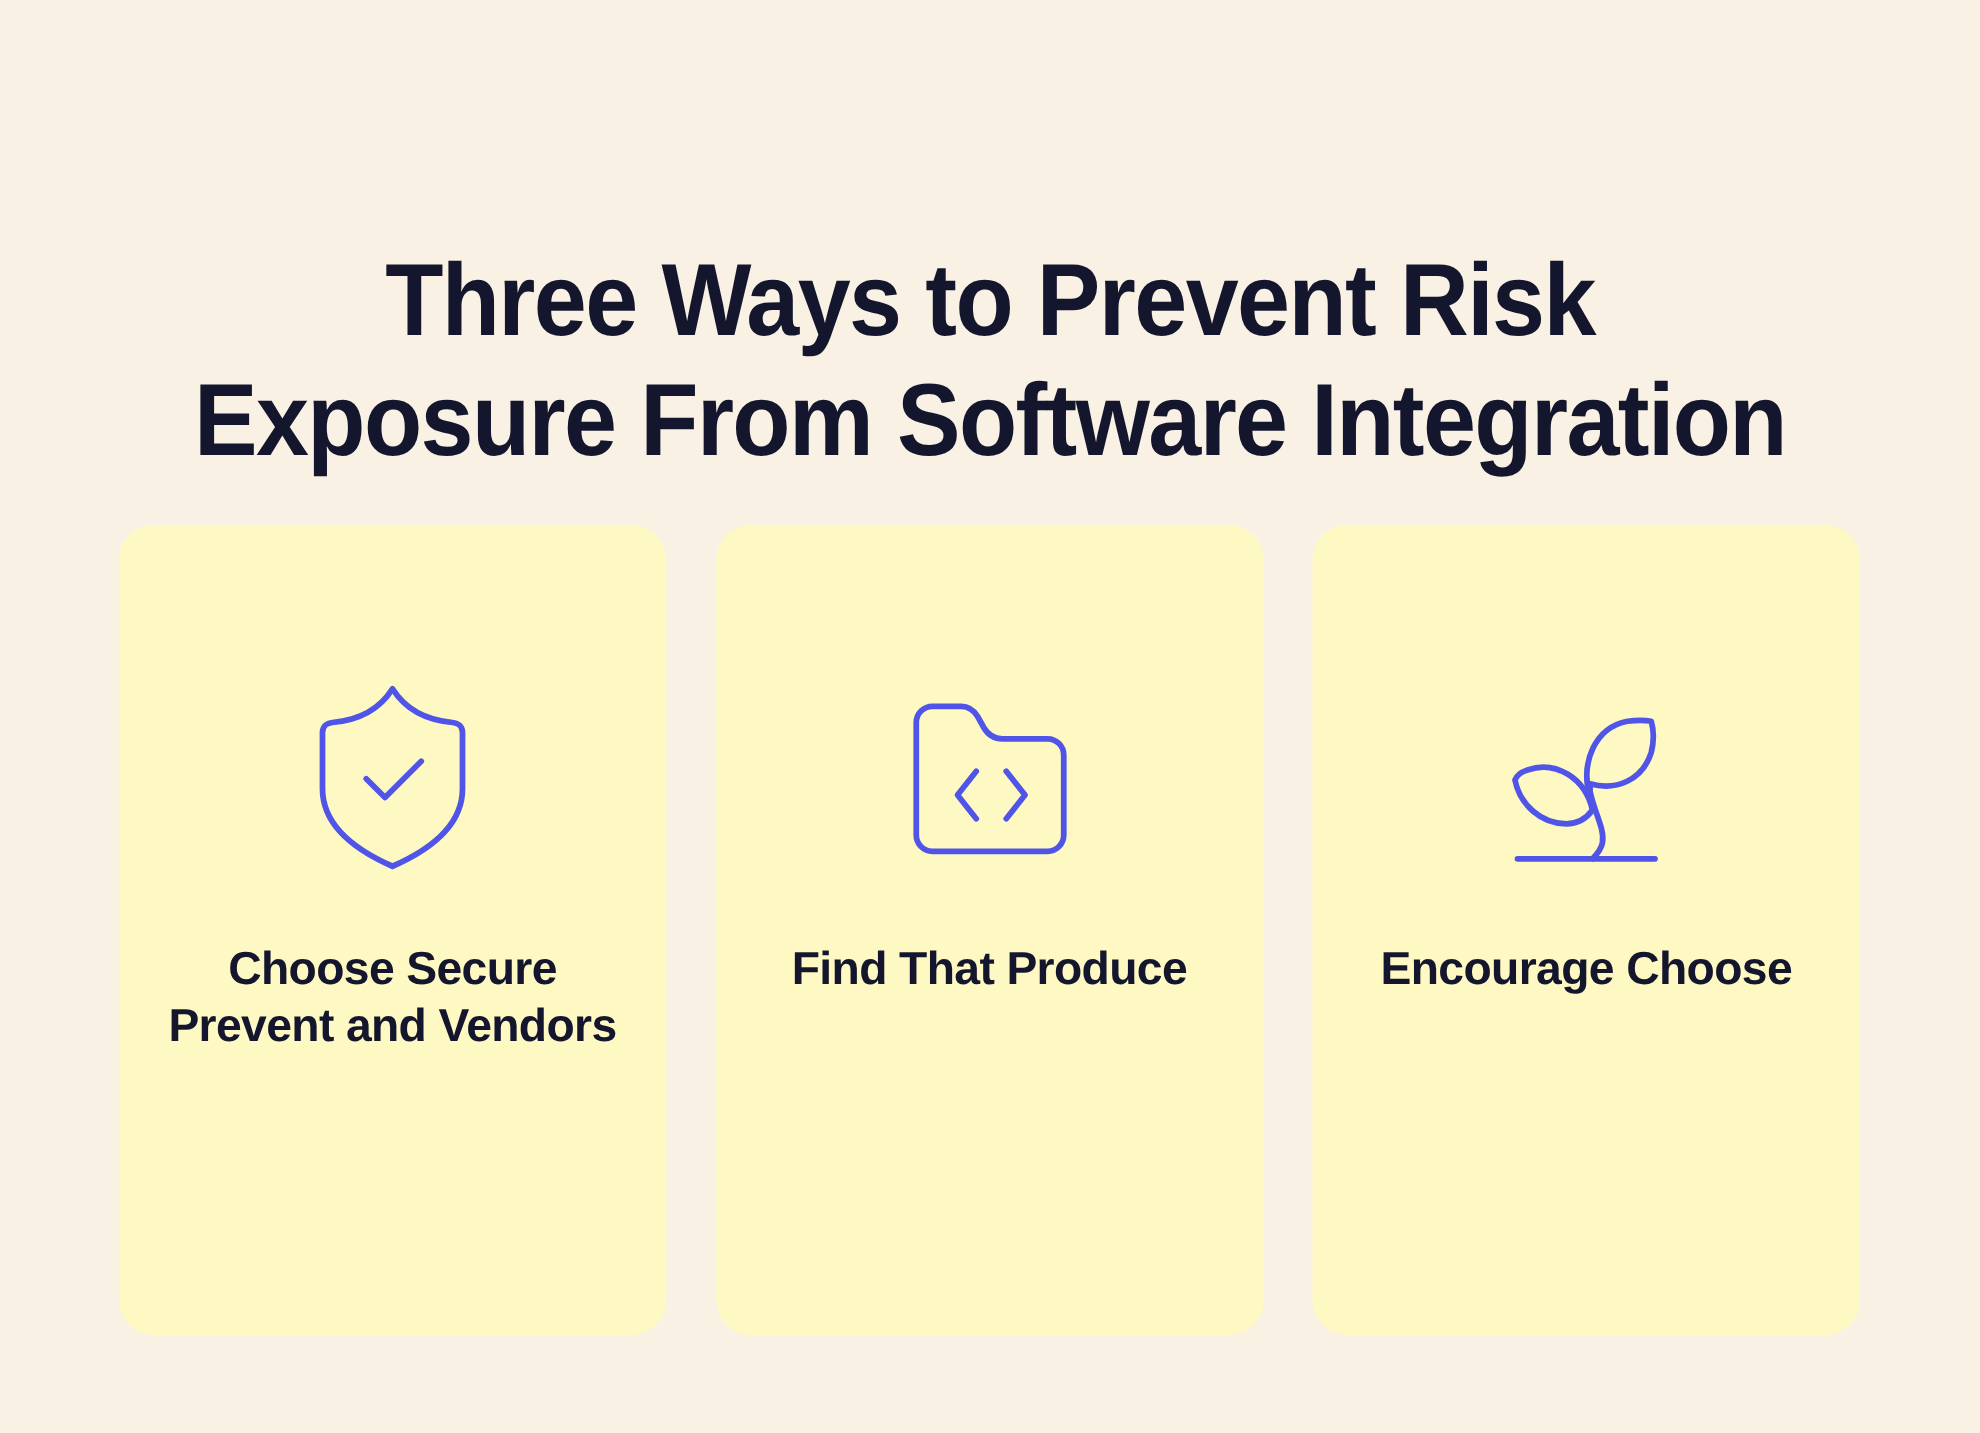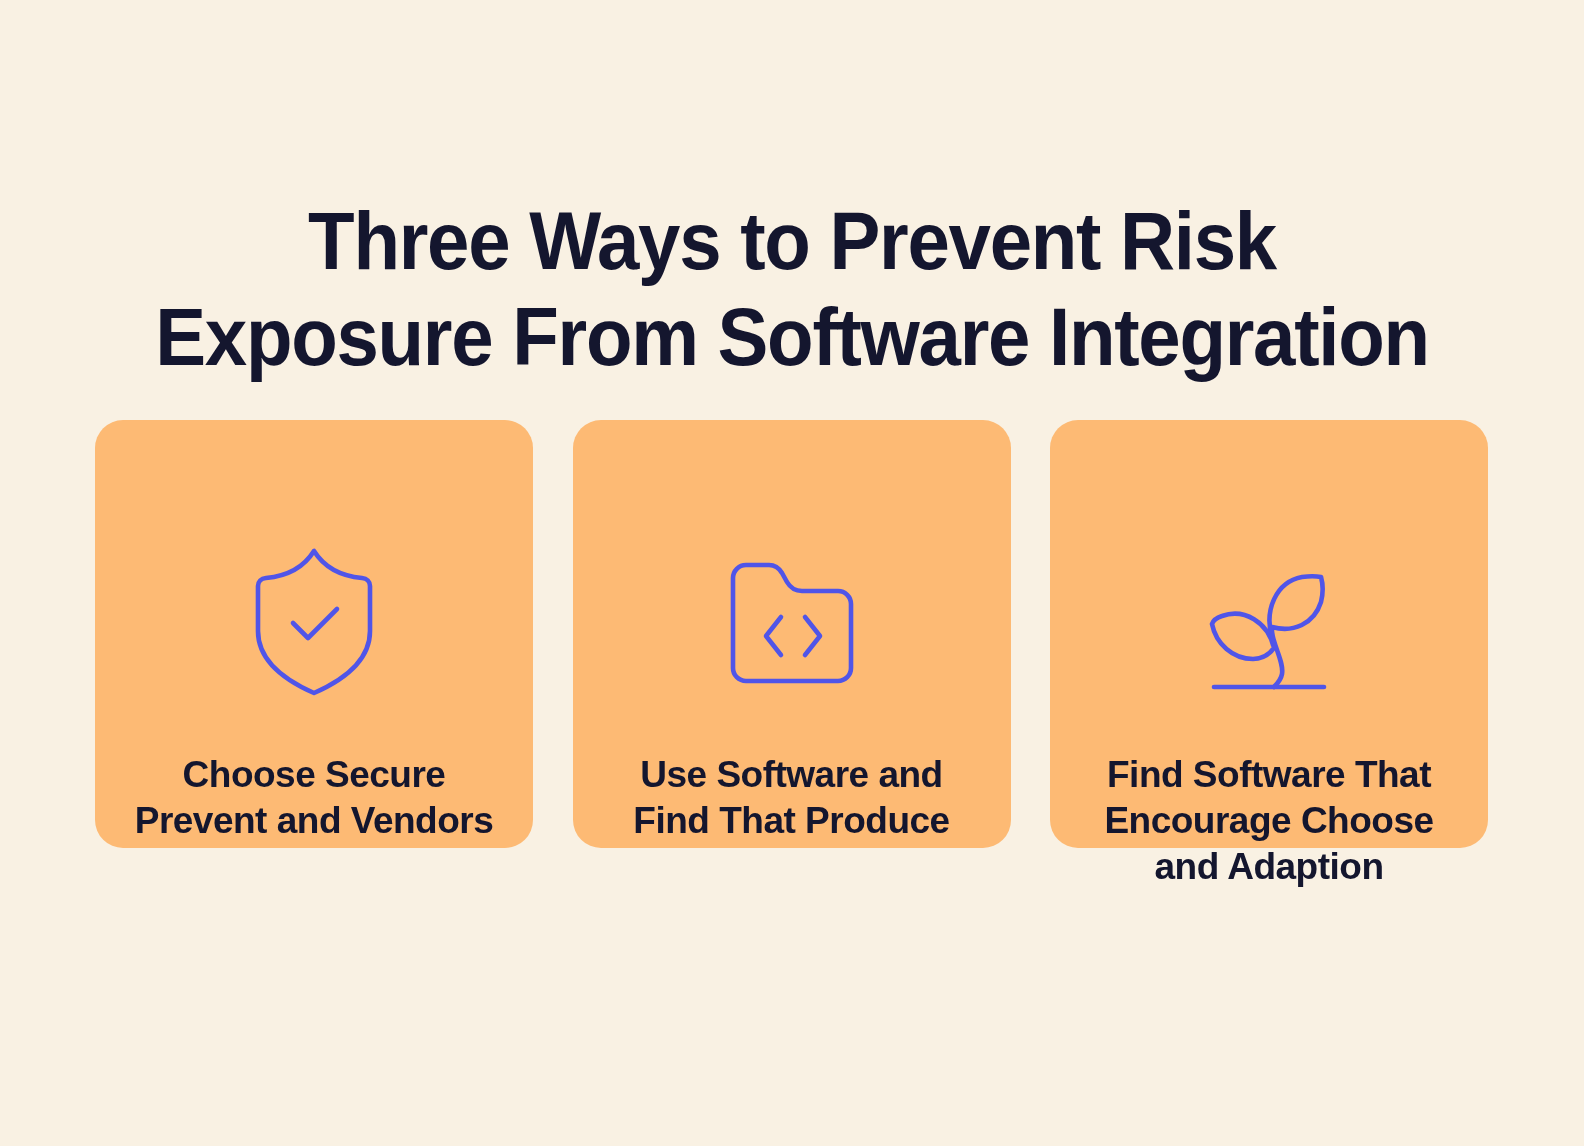--- a/index.html
+++ b/index.html
@@ -51,22 +51,22 @@
     left: 95px;
     top: 420px;
     width: 1393px;
     height: 510px;
     display: flex;
     justify-content: space-between;
   }
 
   .card {
     width: 438px;
-    height: 428px;
-    background: #fdba74;
+    height: 648px;
+    background: #fef9c3;
     border-radius: 28px;
     box-sizing: border-box;
     position: relative;
   }
 
   .card-icon {
     position: absolute;
     left: 0;
     top: 112px;
     width: 438px;
@@ -145,21 +145,20 @@
                    C 116.2 31, 122 36.8, 122 44
                    L 122 108
                    C 122 115.2, 116.2 121, 109 121
                    L 17 121
                    C 9.8 121, 4 115.2, 4 108 Z"></path>
           <path d="M52 57 L 37 76 L 52 95"></path>
           <path d="M76 57 L 91 76 L 76 95"></path>
         </svg>
       </div>
       <div class="card-caption">
-        <span class="cap-line">Use Software and</span>
         <span class="cap-line">Find That Produce</span>
       </div>
     </div>
 
     <div class="card">
       <div class="card-icon">
         <svg width="130" height="140" viewBox="0 0 130 140" fill="none" stroke="#5055E8" stroke-width="4.6" stroke-linecap="round" stroke-linejoin="round">
 
           <path d="M68 86
                    C 60 58, 72 30, 98 25
@@ -174,20 +173,18 @@
                    C 58 107, 65 103, 70 96 Z"></path>
 
           <path d="M67 76
                    C 70 96, 80 110, 78 122
                    C 77 128, 73 132, 70 135"></path>
 
           <path d="M10 135 L 120 135"></path>
         </svg>
       </div>
       <div class="card-caption">
-        <span class="cap-line">Find Software That</span>
         <span class="cap-line">Encourage Choose</span>
-        <span class="cap-line">and Adaption</span>
       </div>
     </div>
 
   </div>
 </div>
 
 </body></html>

